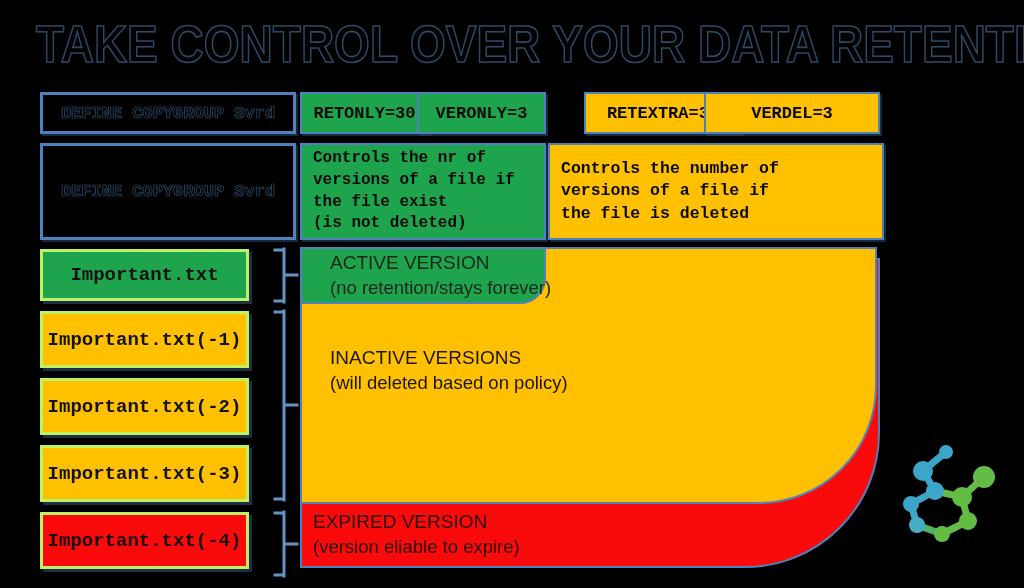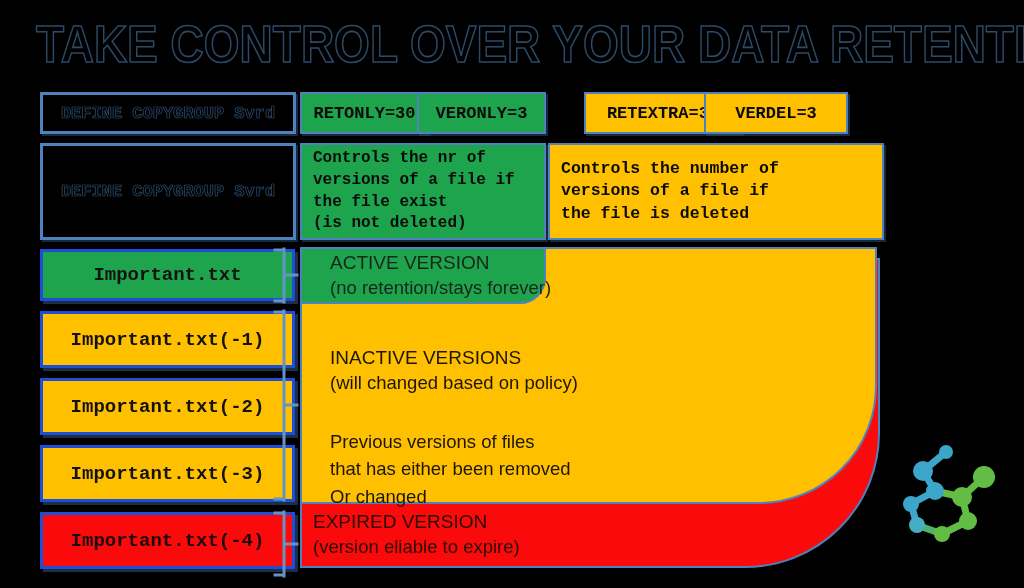--- a/index.html
+++ b/index.html
@@ -18,22 +18,22 @@
         font-family:"Liberation Mono","DejaVu Sans Mono",monospace;font-weight:bold;
         color:#0b0b0b;box-shadow:2px 2px 0 rgba(45,75,110,0.55);}
   .cell.black{background:#000;border-width:3px;color:#000;
         -webkit-text-stroke:0.7px #2a4a68;text-shadow:0 0 1px #2e5070;text-align:right;}
   .cell.green{background:#1ea44d;}
   .cell.gold{background:#ffc000;}
   .cell.desc{justify-content:flex-start;padding-left:11px;font-size:16px;line-height:1.35;}
   .pre{white-space:pre-line;}
 
   
-  .filebox{position:absolute;left:40px;width:255px;height:52px;box-sizing:border-box;
-        border:3px solid #1d4ed8;display:flex;align-items:center;justify-content:center;
+  .filebox{position:absolute;left:40px;width:209px;height:52px;box-sizing:border-box;
+        border:3px solid #bef264;display:flex;align-items:center;justify-content:center;
         font-family:"Liberation Mono","DejaVu Sans Mono",monospace;font-weight:bold;font-size:19px;
         color:#141212;box-shadow:3px 3px 0 rgba(55,85,125,0.55);}
 
   
   .zone{position:absolute;box-sizing:border-box;border:2px solid #4f81bd;}
   #expired-zone{left:300px;top:258px;width:580px;height:310px;background:#fa0a0a;
         border-bottom-right-radius:135px;}
   #inactive-zone{left:300px;top:247px;width:577px;height:257px;background:#ffc000;
         border-bottom-right-radius:118px;}
   #active-zone{left:300px;top:247px;width:246px;height:57px;background:#1ea44d;
@@ -54,21 +54,21 @@
 <body>
 
 <div id="canvas">
 
   <div id="slide-title">TAKE CONTROL OVER YOUR DATA RETENTION</div>
 
   <div class="cell black" style="left:40px;top:92px;width:256px;height:42px;font-size:17px;">DEFINE COPYGROUP Svrd</div>
   <div class="cell green" style="left:300px;top:92px;width:129px;height:42px;font-size:17px;">RETONLY=30</div>
   <div class="cell green" style="left:417px;top:92px;width:129px;height:42px;font-size:17px;">VERONLY=3</div>
   <div class="cell gold" style="left:548px;top:92px;width:158px;height:42px;font-size:17px;margin-left:36px;">RETEXTRA=30</div>
-  <div class="cell gold" style="left:704px;top:92px;width:144px;height:42px;font-size:17px;">VERDEL=3</div>
+  <div class="cell gold" style="left:704px;top:92px;width:176px;height:42px;font-size:17px;">VERDEL=3</div>
 
   <div class="cell black" style="left:40px;top:143px;width:256px;height:97px;font-size:17px;">DEFINE COPYGROUP Svrd</div>
   <div class="cell green desc pre" style="left:300px;top:143px;width:246px;height:97px;">Controls the nr of
 versions of a file if
 the file exist
 (is not deleted)</div>
   <div class="cell gold desc pre" style="left:548px;top:143px;width:336px;height:97px;font-size:16.5px;">Controls the number of
 versions of a file if
 the file is deleted</div>
 
@@ -76,24 +76,21 @@
   <div class="zone" id="inactive-zone"></div>
   <div class="zone" id="active-zone"></div>
 
   <div class="zone-label" style="left:330px;top:250px;color:#17261a;">
     <div>ACTIVE VERSION</div>
     <div class="sub">(no retention/stays forever)</div>
   </div>
 
   <div class="zone-label" style="left:330px;top:308px;color:#1d1608;margin-top:37px;">
     <div>INACTIVE VERSIONS</div>
-    <div class="sub">(will changed based on policy)</div>
-    <div class="sub pre" style="margin-top:32px;line-height:1.5;">Previous versions of files
-that has either been removed
-Or changed</div>
+    <div class="sub">(will deleted based on policy)</div>
   </div>
 
   <div class="zone-label" style="left:313px;top:509px;color:#2a0d04;">
     <div>EXPIRED VERSION</div>
     <div class="sub">(version eliable to expire)</div>
   </div>
 
   <div class="filebox" style="top:249px;background:#1ea44d;">Important.txt</div>
   <div class="filebox" style="top:311px;height:57px;background:#ffc000;">Important.txt(-1)</div>
   <div class="filebox" style="top:378px;height:57px;background:#ffc000;">Important.txt(-2)</div>

